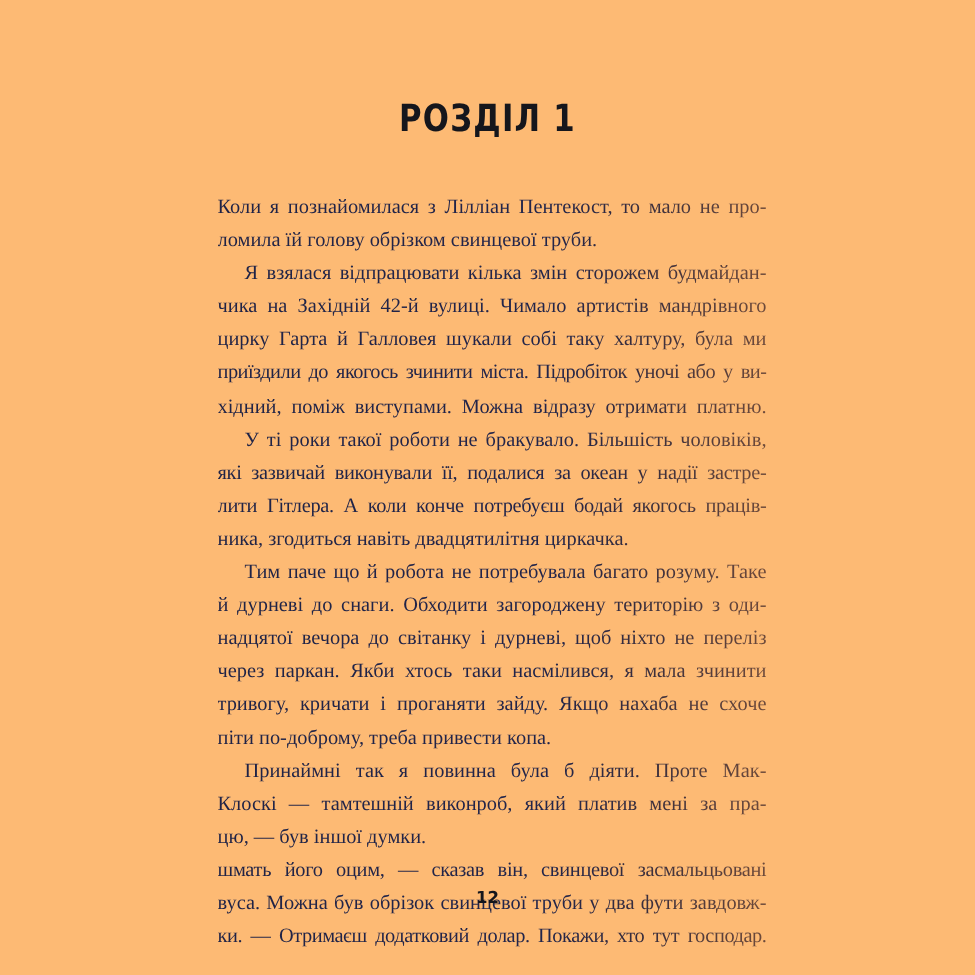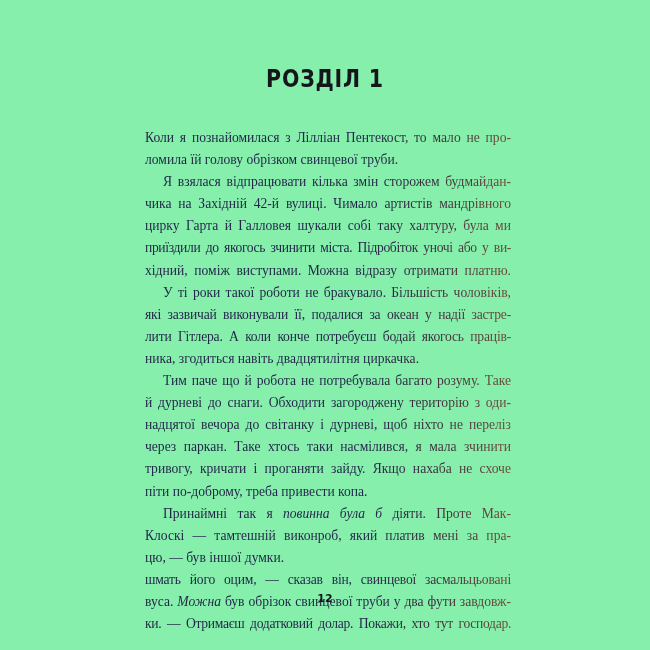--- a/index.html
+++ b/index.html
@@ -1,21 +1,21 @@
 <!DOCTYPE html>
 <html><head>
 <meta charset="utf-8">
 <style>
   html, body { margin: 0; padding: 0; }
   body {
     width: 650px; height: 650px; background: #ffffff; position: relative; overflow: hidden;
     font-family: "DejaVu Serif", "Liberation Serif", serif;
   }
   .page {
-    position: absolute; left: 0; top: 0; width: 650px; height: 650px; background: #86efac;
+    position: absolute; left: 0; top: 0; width: 650px; height: 650px; background: #fdba74;
   }
   .chapter-title {
     position: absolute; left: 0; width: 650px; top: 64px; text-align: center;
     font-family: "DejaVu Sans", "Liberation Sans", sans-serif;
     font-weight: bold; font-size: 25px; letter-spacing: 1px; color: #15161c;
     transform: scaleX(0.82); transform-origin: center;
   }
   .body-text {
     position: absolute; left: 145px; top: 127px; width: 366px;
     font-family: "Liberation Serif", "DejaVu Serif", serif;
@@ -23,21 +23,21 @@
     text-align: justify;
   }
   .line {
     display: block; white-space: nowrap; text-align-last: justify;
     -webkit-background-clip: text; background-clip: text;
     color: transparent;
     background-image: linear-gradient(90deg, #202346 0%, #22254a 60%, #3a2e3c 78%, #6e4a3a 100%);
   }
   .line.last { text-align-last: left; }
   .line.indent { padding-left: 18px; }
-  .it { font-style: italic; }
+  .it { }
   .page-number {
     position: absolute; left: 0; width: 650px; top: 592px; text-align: center;
     font-family: "DejaVu Sans", "Liberation Sans", sans-serif;
     font-weight: bold; font-size: 11px; color: #15161c;
   }
 </style>
 </head>
 <body>
 
 <div class="page">
@@ -51,21 +51,21 @@
     <span class="line">цирку Гарта й Галловея шукали собі таку халтуру, була ми</span>
     <span class="line" style="letter-spacing:-0.35px">приїздили до якогось зчинити міста. Підробіток уночі або у ви-</span>
     <span class="line">хідний, поміж виступами. Можна відразу отримати платню.</span>
     <span class="line indent">У ті роки такої роботи не бракувало. Більшість чоловіків,</span>
     <span class="line" style="letter-spacing:-0.2px">які зазвичай виконували її, подалися за океан у надії застре-</span>
     <span class="line" style="letter-spacing:-0.2px">лити Гітлера. А коли конче потребуєш бодай якогось праців-</span>
     <span class="line last">ника, згодиться навіть двадцятилітня циркачка.</span>
     <span class="line indent">Тим паче що й робота не потребувала багато розуму. Таке</span>
     <span class="line">й дурневі до снаги. Обходити загороджену територію з оди-</span>
     <span class="line">надцятої вечора до світанку і дурневі, щоб ніхто не переліз</span>
-    <span class="line">через паркан. Таке хтось таки насмілився, я мала зчинити</span>
+    <span class="line">через паркан. Якби хтось таки насмілився, я мала зчинити</span>
     <span class="line">тривогу, кричати і проганяти зайду. Якщо нахаба не схоче</span>
     <span class="line last">піти по-доброму, треба привести копа.</span>
     <span class="line indent"><span>Принаймні так я </span><span class="it">повинна була б</span><span> діяти. Проте Мак-</span></span>
     <span class="line">Клоскі — тамтешній виконроб, який платив мені за пра-</span>
     <span class="line last">цю, — був іншої думки.</span>
     <span class="line" style="letter-spacing:-0.2px">шмать його оцим, — сказав він, свинцевої засмальцьовані</span>
     <span class="line"><span>вуса. </span><span class="it">Можна</span><span> був обрізок свинцевої труби у два фути завдовж-</span></span>
     <span class="line" style="letter-spacing:-0.3px">ки. — Отримаєш додатковий долар. Покажи, хто тут господар.</span>
   </div>
 

